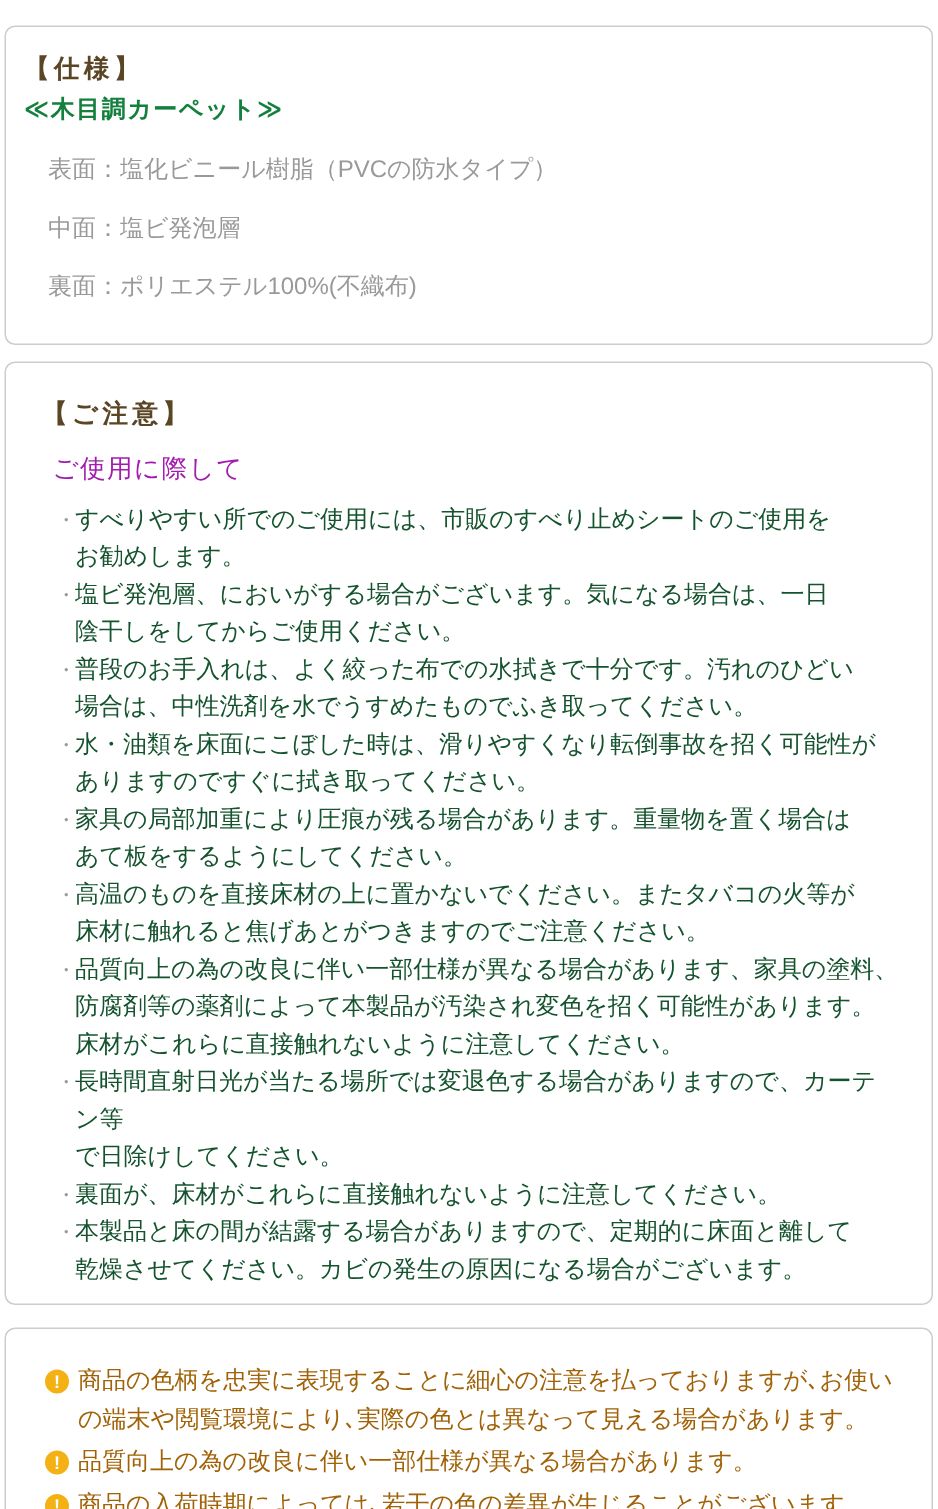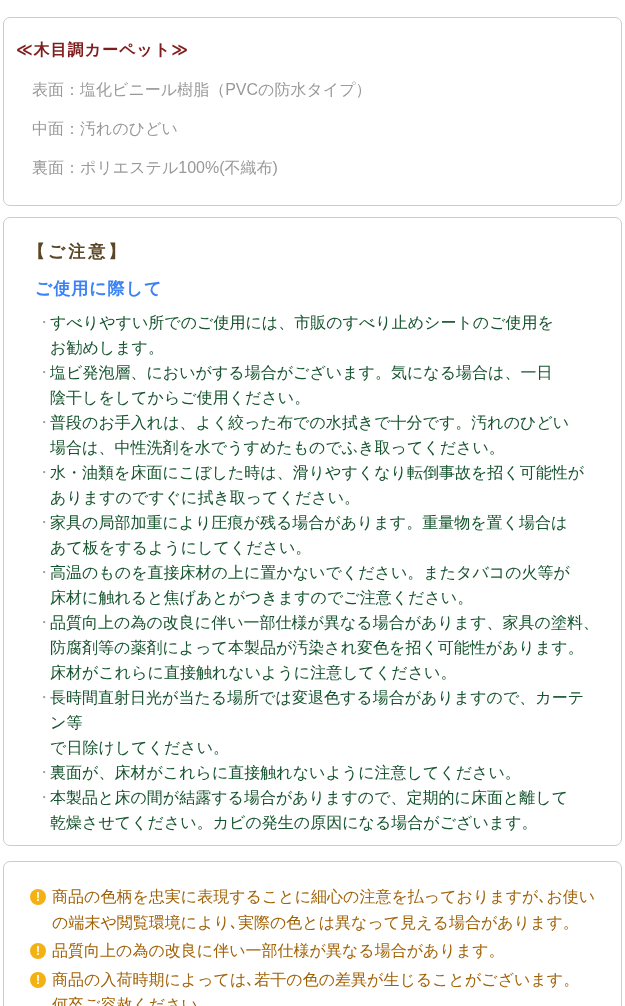--- a/index.html
+++ b/index.html
@@ -33,41 +33,41 @@
     line-height: 24px;
     font-weight: bold;
     color: #5a4524;
     letter-spacing: 3px;
   }
   .spec-subtitle {
     margin: 3px 0 0 0;
     font-size: 16px;
     line-height: 25px;
     font-weight: bold;
-    color: #7f1d1d;
+    color: #15803d;
     letter-spacing: 1px;
   }
   .spec-line {
     margin: 16px;
     font-size: 16px;
     line-height: 23px;
     color: #999999;
   }
   .spec-lines { margin-top: 4px; }
   
   .box.caution {
     margin-top: 11px;
     padding: 22px 22px 10px 24px;
   }
   .usage-heading {
     margin: 13px 0 0 7px;
     font-size: 17px;
     line-height: 24px;
-    font-weight: bold;
-    color: #3b82f6;
+    font-weight: normal;
+    color: #a21caf;
     letter-spacing: 1px;
   }
   .bullets { margin-top: 9px; }
   .bullet {
     display: flex;
     align-items: flex-start;
     margin: 0 0 0 9px;
   }
   .bullet .marker {
     flex: 0 0 13px;
@@ -116,24 +116,25 @@
     color: #a16207;
     white-space: pre-line;
   }
 </style>
 </head>
 <body>
 
 <div class="page">
 
   <section class="box spec">
+    <h2 class="sec-title">【仕様】</h2>
     <h3 class="spec-subtitle">≪木目調カーペット≫</h3>
     <div class="spec-lines">
       <p class="spec-line">表面：塩化ビニール樹脂（PVCの防水タイプ）</p>
-      <p class="spec-line">中面：汚れのひどい</p>
+      <p class="spec-line">中面：塩ビ発泡層</p>
       <p class="spec-line">裏面：ポリエステル100%(不織布)</p>
     </div>
   </section>
 
   <section class="box caution">
     <h2 class="sec-title">【ご注意】</h2>
     <h3 class="usage-heading">ご使用に際して</h3>
     <div class="bullets">
       <div class="bullet">
         <span class="marker">・</span>

